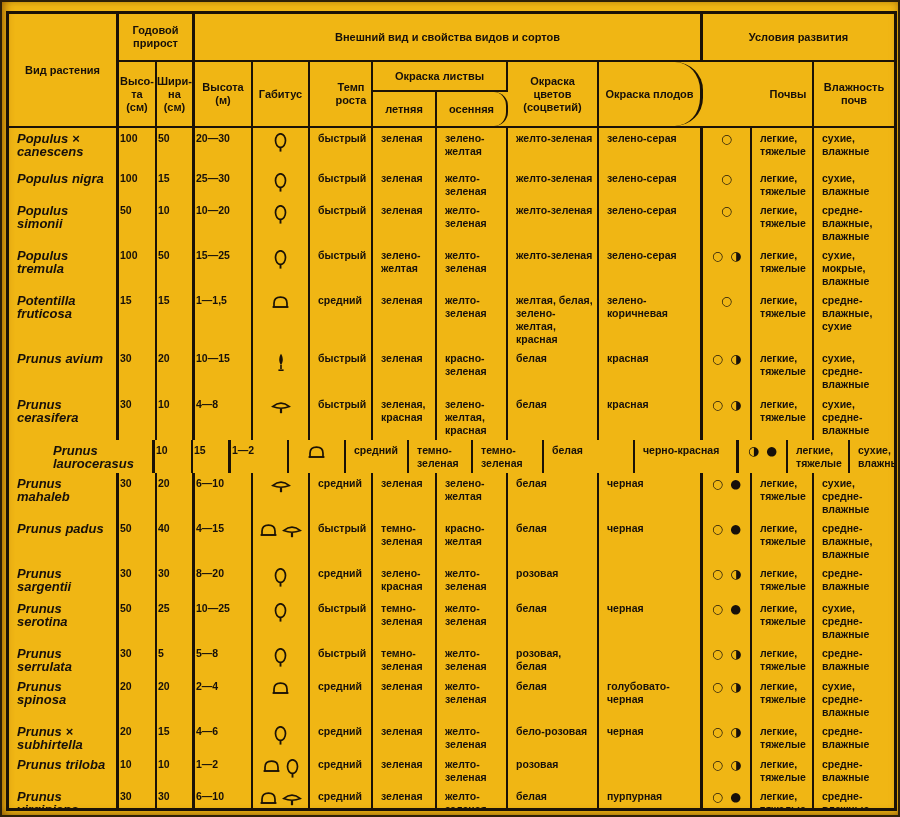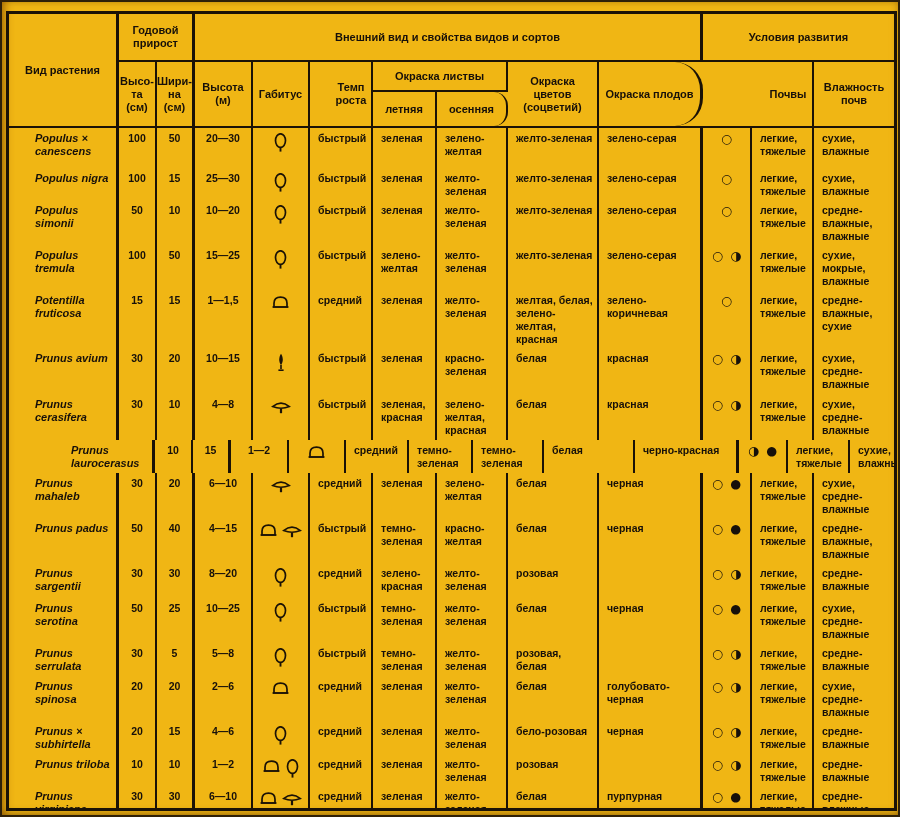--- a/index.html
+++ b/index.html
@@ -65,22 +65,22 @@
   .h-moi{grid-column:13;grid-row:2/4;}
   
   .row{align-items:stretch;}
   .cell{
     border-right:2px solid var(--ln);
     box-sizing:border-box;
     font-size:10.5px;font-weight:bold;line-height:13px;
     padding:4px 3px 2px 8px;
     overflow:hidden;
   }
-  .c-name{font-style:italic;font-size:11px;padding-left:26px;padding-right:4px;}
-  .c-num{text-align:center;padding-left:1px;padding-right:1px;}
+  .c-name{font-style:italic;font-size:13px;padding-left:8px;padding-right:4px;}
+  .c-num{padding-left:1px;padding-right:1px;}
   .c-hab{display:flex;justify-content:center;align-items:flex-start;gap:4px;padding:5px 2px 2px 2px;}
   .c-light{
     text-align:center;padding-left:1px;padding-right:1px;
     font-size:12.5px;line-height:12px;padding-top:5px;
     font-family:"DejaVu Sans",sans-serif;
     letter-spacing:0;word-spacing:3px;
   }
   .c-hab svg{display:block;}
   .c-hab .stroke{stroke:var(--ln);fill:none;}
   .c-hab .fill{fill:var(--ln);stroke:none;}
@@ -401,21 +401,21 @@
           <div class="cell">розовая, белая</div>
           <div class="cell sep3"></div>
           <div class="cell c-light"><span>○</span><span> ◑</span></div>
           <div class="cell">легкие, тяжелые</div>
           <div class="cell last">средне-влажные</div>
         </div>
         <div class="row cols" style="min-height: 42px;">
           <div class="cell c-name sep3">Prunus spinosa</div>
           <div class="cell c-num">20</div>
           <div class="cell c-num sep3">20</div>
-          <div class="cell c-num">2—6</div>
+          <div class="cell c-num">2—4</div>
           <div class="cell c-hab">
             <span>
               <svg width="19" height="14" viewBox="0 0 19 14">
                 <path class="stroke" d="M3 12 L3 8.2 Q3 2.2 9.5 2.2 Q16 2.2 16 8.2 L16 12" stroke-width="1.7"></path>
                 <line class="stroke" x1="1.6" y1="12" x2="17.4" y2="12" stroke-width="1.9"></line>
               </svg>
             </span>
           </div>
           <div class="cell">средний</div>
           <div class="cell">зеленая</div>

